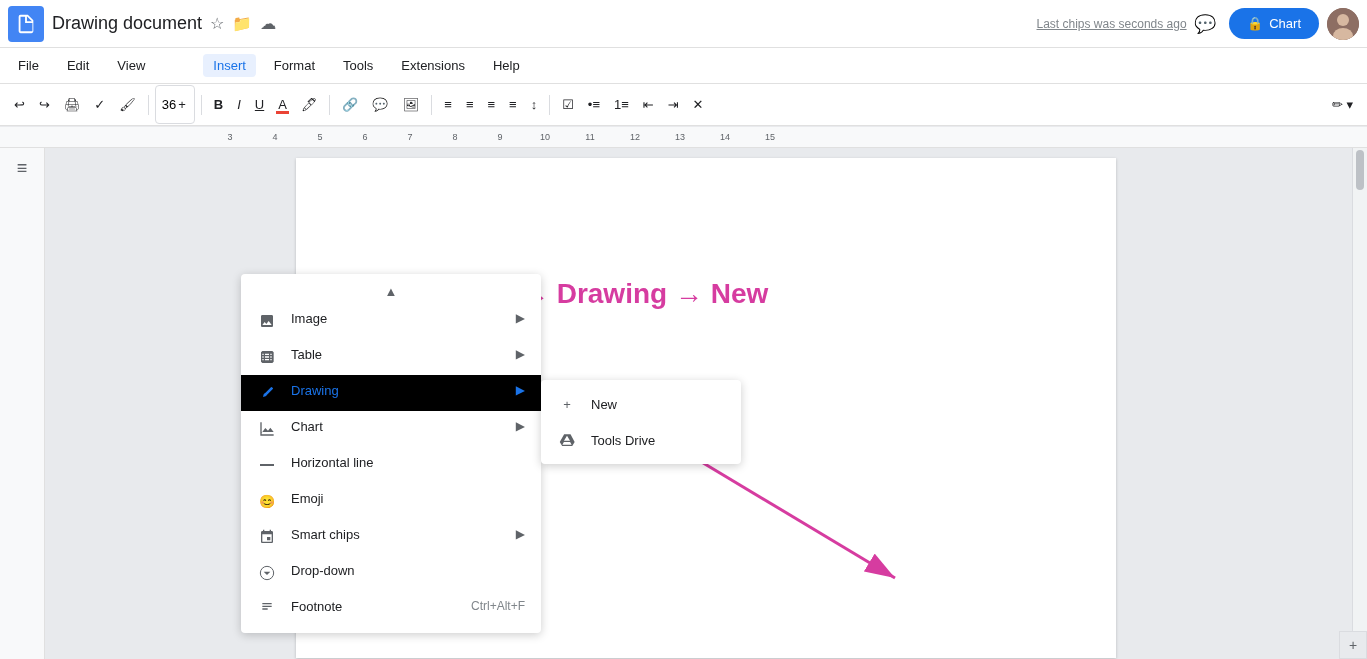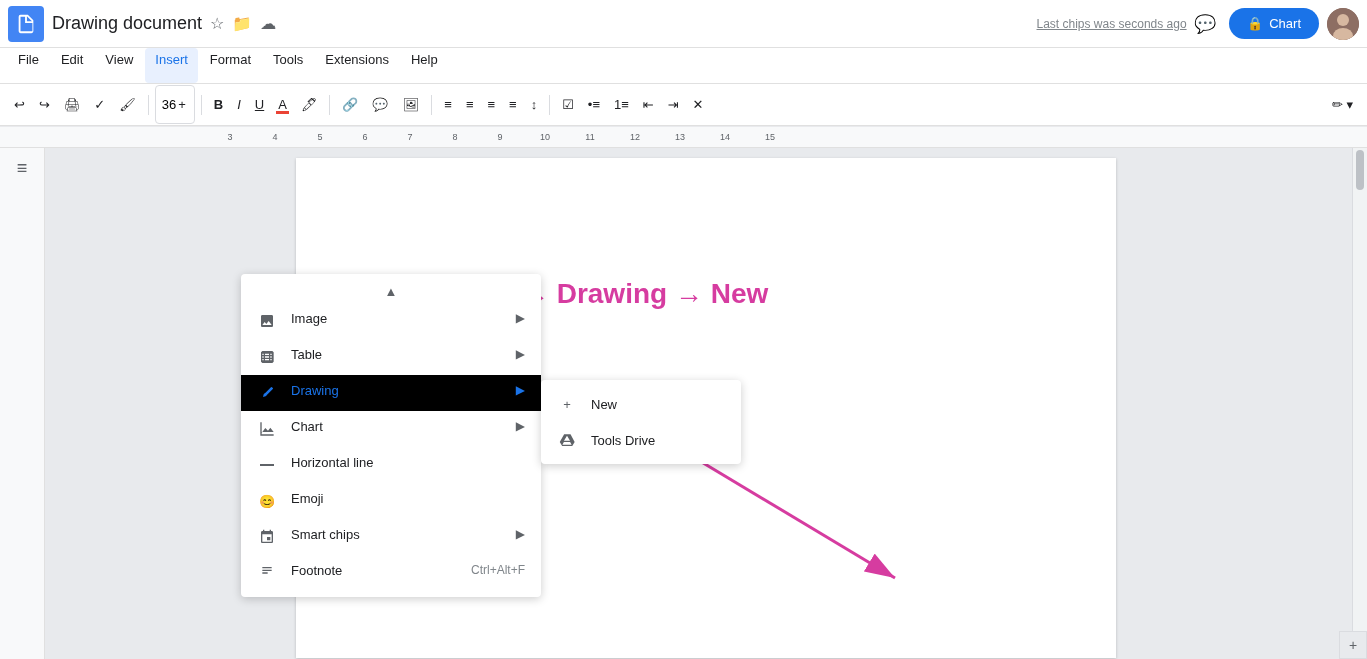--- a/index.html
+++ b/index.html
@@ -42,32 +42,33 @@
       margin-left: 8px; overflow: hidden;
       display: flex; align-items: center; justify-content: center;
     }
     .comment-icon { color: #5f6368; font-size: 18px; margin-left: 8px; cursor: pointer; }
 
     
     .menu-bar {
       height: 36px;
       background: #fff;
       display: flex;
+      align-items: center;
       padding: 0 8px;
       border-bottom: 1px solid #e0e0e0;
-      gap: 2px;
+      gap: 8px;
     }
     .menu-item {
       padding: 4px 10px;
       border-radius: 4px;
       cursor: pointer;
       font-size: 13px;
       color: #202124;
     }
-    .menu-item.active { background: #e8f0fe; color: #1a73e8; }
+    .menu-item.active { background: #e8f0fe; color: #1a73e8; margin-left: 40px; }
 
     
     .toolbar {
       height: 42px;
       background: #fff;
       display: flex;
       align-items: center;
       padding: 0 8px;
       border-bottom: 1px solid #e0e0e0;
       gap: 2px;
@@ -399,20 +400,29 @@
         <span class="menu-icon">
           <svg width="16" height="16" viewBox="0 0 24 24" fill="#5f6368">
               <path d="M17 12h-5v5h5v-5zM16 1v2H8V1H6v2H5c-1.11 0-1.99.9-1.99 2L3 19c0 1.1.89 2 2 2h14c1.1 0 2-.9 2-2V5c0-1.1-.9-2-2-2h-1V1h-2zm3 18H5V8h14v11z"></path>
             </svg>
         </span>
         <span class="menu-label">Smart chips</span>
         <span class="menu-arrow">▶</span>
       </div>
 
 
+      <div class="menu-section-item">
+        <span class="menu-icon">
+          <svg width="16" height="16" viewBox="0 0 24 24" fill="#5f6368">
+              <path d="M7 10l5 5 5-5z"></path>
+              <circle cx="12" cy="12" r="10" stroke="#5f6368" stroke-width="1.5" fill="none"></circle>
+            </svg>
+        </span>
+        <span class="menu-label">Drop-down</span>
+      </div>
 
       <div class="menu-section-item">
         <span class="menu-icon">
           <svg width="16" height="16" viewBox="0 0 24 24" fill="#5f6368">
               <path d="M5 3h14v2H5zm0 4h14v2H5zm0 4h8v2H5z"></path>
             </svg>
         </span>
         <span class="menu-label">Footnote</span>
         <span class="menu-shortcut">Ctrl+Alt+F</span>
       </div>

